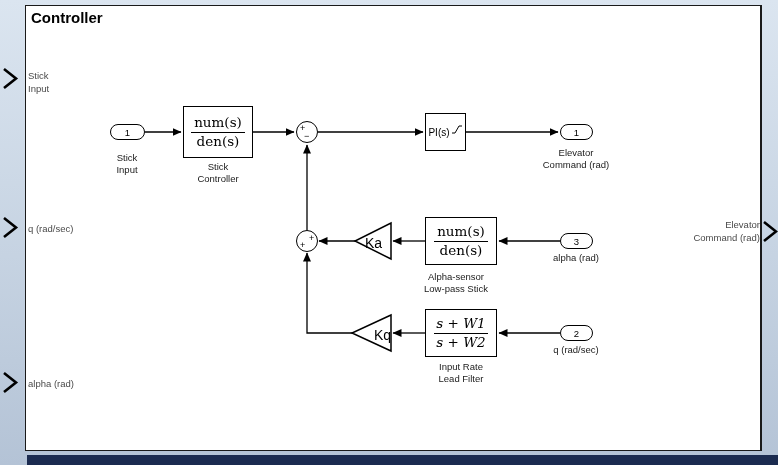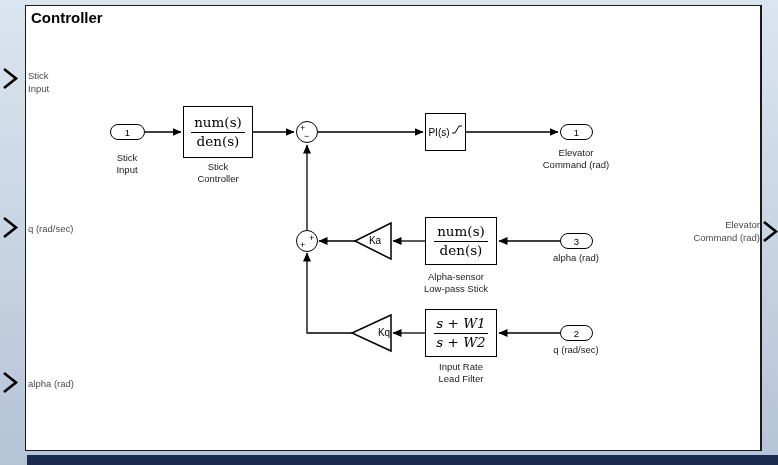--- a/index.html
+++ b/index.html
@@ -27,21 +27,21 @@
   .frac .bar { width:78%; border-top:1.3px solid #000; margin:1px 0; height:0; }
   .ital { font-style:italic; }
   .sum {
     position:absolute; width:22px; height:22px; border:1.5px solid #000;
     border-radius:50%; background:#fff; z-index:3;
   }
   .sum span { position:absolute; font-size:9px; line-height:1; }
   .lbl { position:absolute; font-size:9.5px; line-height:12px; text-align:center; color:#1a1a1a; z-index:3; }
   .edge-lbl { position:absolute; font-size:9.5px; line-height:13px; color:#4a4a4a; z-index:3; }
   .edge-lbl.right { text-align:right; }
-  .gain-txt { position:absolute; width:20px; text-align:center; font-size:10px; z-index:3; }
+  .gain-txt { position:absolute; width:20px; font-size:14px; z-index:3; }
   .pi-inner { display:flex; align-items:center; font-size:10px; }
   .pi-inner svg { margin-left:1px; transform:translateY(-3px); }
   .bottom-bar { position:absolute; left:27px; top:455px; width:751px; height:10px; background:#1b2b50; z-index:4; }
 </style>
 </head>
 <body>
 
 <div class="canvas"></div>
 <div class="title">Controller</div>
 

